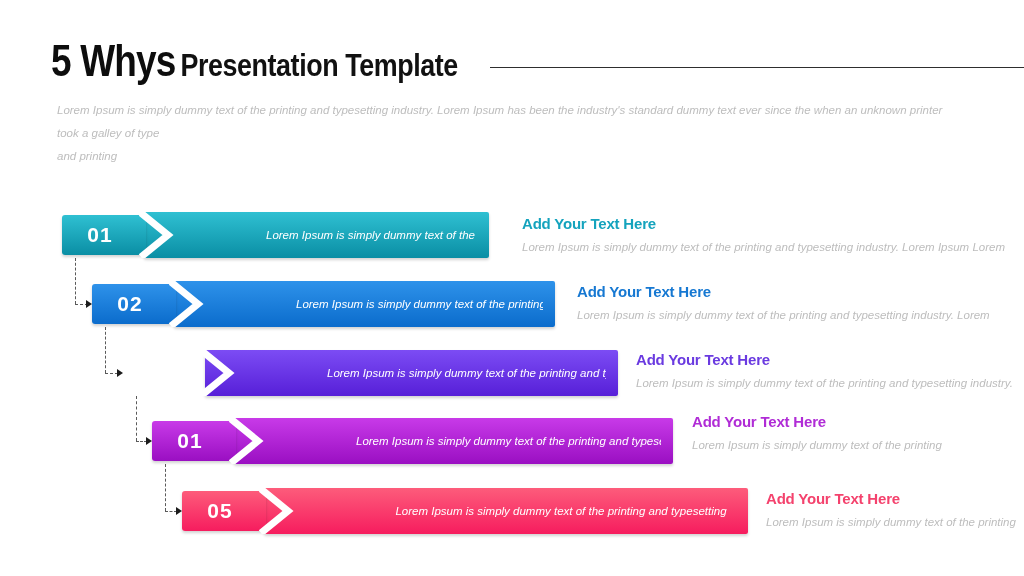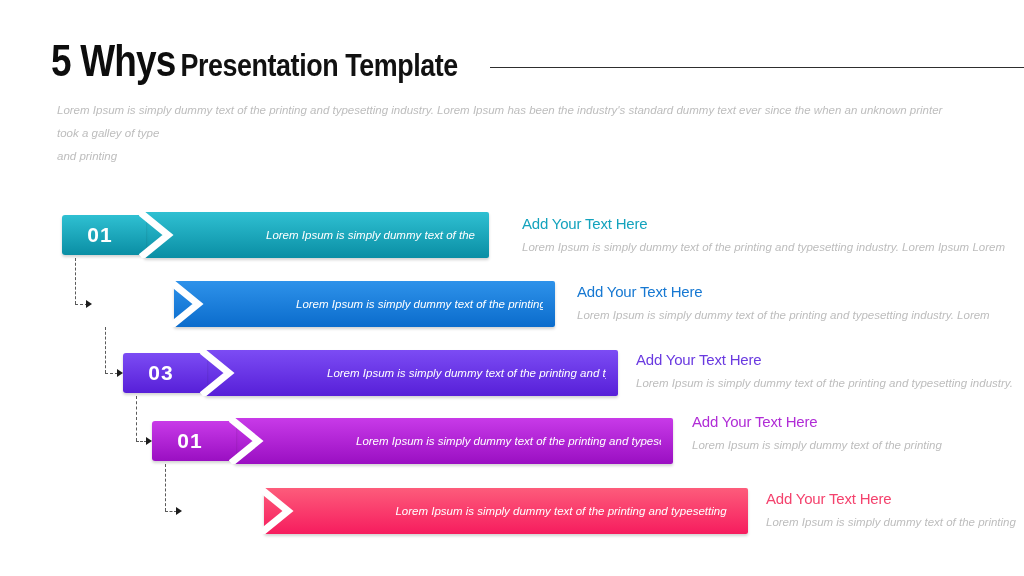--- a/index.html
+++ b/index.html
@@ -29,21 +29,21 @@
   .num { position:absolute; left:0; right:8px; top:50%; transform:translateY(-50%);
     text-align:center; color:#ffffff; font-size:21px; font-weight:800; letter-spacing:1px; }
   .chev { position:absolute; left:74px; top:0; width:38px; height:46px; }
   .chev polyline { fill:none; stroke:#ffffff; stroke-width:7; }
   .bartext { position:absolute; left:122px; right:12px; top:50%; transform:translateY(-50%);
     text-align:center; color:#ffffff; font-size:11.5px; font-style:italic; white-space:nowrap;
     overflow:hidden; }
 
   
   .sidetext { position:absolute; white-space:nowrap; }
-  .sidetitle { font-size:15px; font-weight:400; color:var(--tc); letter-spacing:-0.2px; }
+  .sidetitle { font-size:15px; font-weight:700; color:var(--tc); letter-spacing:-0.2px; }
   .sidedesc { margin-top:9px; font-size:11.5px; font-style:italic; color:#bdbdbd; }
 
   
   .conn-v { position:absolute; width:0; border-left:1px dashed #5a5a5a; }
   .conn-h { position:absolute; height:0; border-top:1px dashed #5a5a5a; }
   .conn-arrow { position:absolute; width:0; height:0;
     border-left:6px solid #1c1c1c; border-top:4px solid transparent; border-bottom:4px solid transparent; }
 </style>
 </head>
 <body>
@@ -63,31 +63,31 @@
   </div>
   <svg class="chev" viewBox="0 0 38 46">
       <polyline points="5,1 32,23 5,45"></polyline>
     </svg>
 </div>
 
 <div class="whyrow" style="left: 92px; top: 281px; width: 463px; --c1: #2e92ea; --c2: #0b6ccc; --tc: #1678d2;">
   <div class="mainbar">
     <span class="bartext">Lorem Ipsum is simply dummy text of the printing and typesetting</span>
   </div>
+  <div class="numblock">
+    <span class="num">02</span>
+  </div>
   <svg class="chev" viewBox="0 0 38 46">
       <polyline points="5,1 32,23 5,45"></polyline>
     </svg>
 </div>
 
 <div class="whyrow" style="left: 123px; top: 350px; width: 495px; --c1: #7c4cf4; --c2: #571fd8; --tc: #6a3ae0;">
   <div class="mainbar">
     <span class="bartext">Lorem Ipsum is simply dummy text of the printing and typesetting</span>
-  </div>
-  <div class="numblock">
-    <span class="num">03</span>
   </div>
   <svg class="chev" viewBox="0 0 38 46">
       <polyline points="5,1 32,23 5,45"></polyline>
     </svg>
 </div>
 
 <div class="whyrow" style="left: 152px; top: 418px; width: 521px; --c1: #c83ae8; --c2: #9a0fc2; --tc: #b02cd6;">
   <div class="mainbar">
     <span class="bartext">Lorem Ipsum is simply dummy text of the printing and typesetting</span>
   </div>
@@ -95,20 +95,23 @@
     <span class="num">01</span>
   </div>
   <svg class="chev" viewBox="0 0 38 46">
       <polyline points="5,1 32,23 5,45"></polyline>
     </svg>
 </div>
 
 <div class="whyrow" style="left: 182px; top: 488px; width: 566px; --c1: #fd5c7b; --c2: #f61c5e; --tc: #f4426d;">
   <div class="mainbar">
     <span class="bartext">Lorem Ipsum is simply dummy text of the printing and typesetting</span>
+  </div>
+  <div class="numblock">
+    <span class="num">05</span>
   </div>
   <svg class="chev" viewBox="0 0 38 46">
       <polyline points="5,1 32,23 5,45"></polyline>
     </svg>
 </div>
 
 <div class="sidetext" style="left: 522px; top: 215px; --c1: #2fc0d2; --c2: #0a8ea4; --tc: #14a3bd;">
   <div class="sidetitle">Add Your Text Here</div>
   <div class="sidedesc">Lorem Ipsum is simply dummy text of the printing and typesetting industry. Lorem Ipsum Lorem</div>
 </div>

